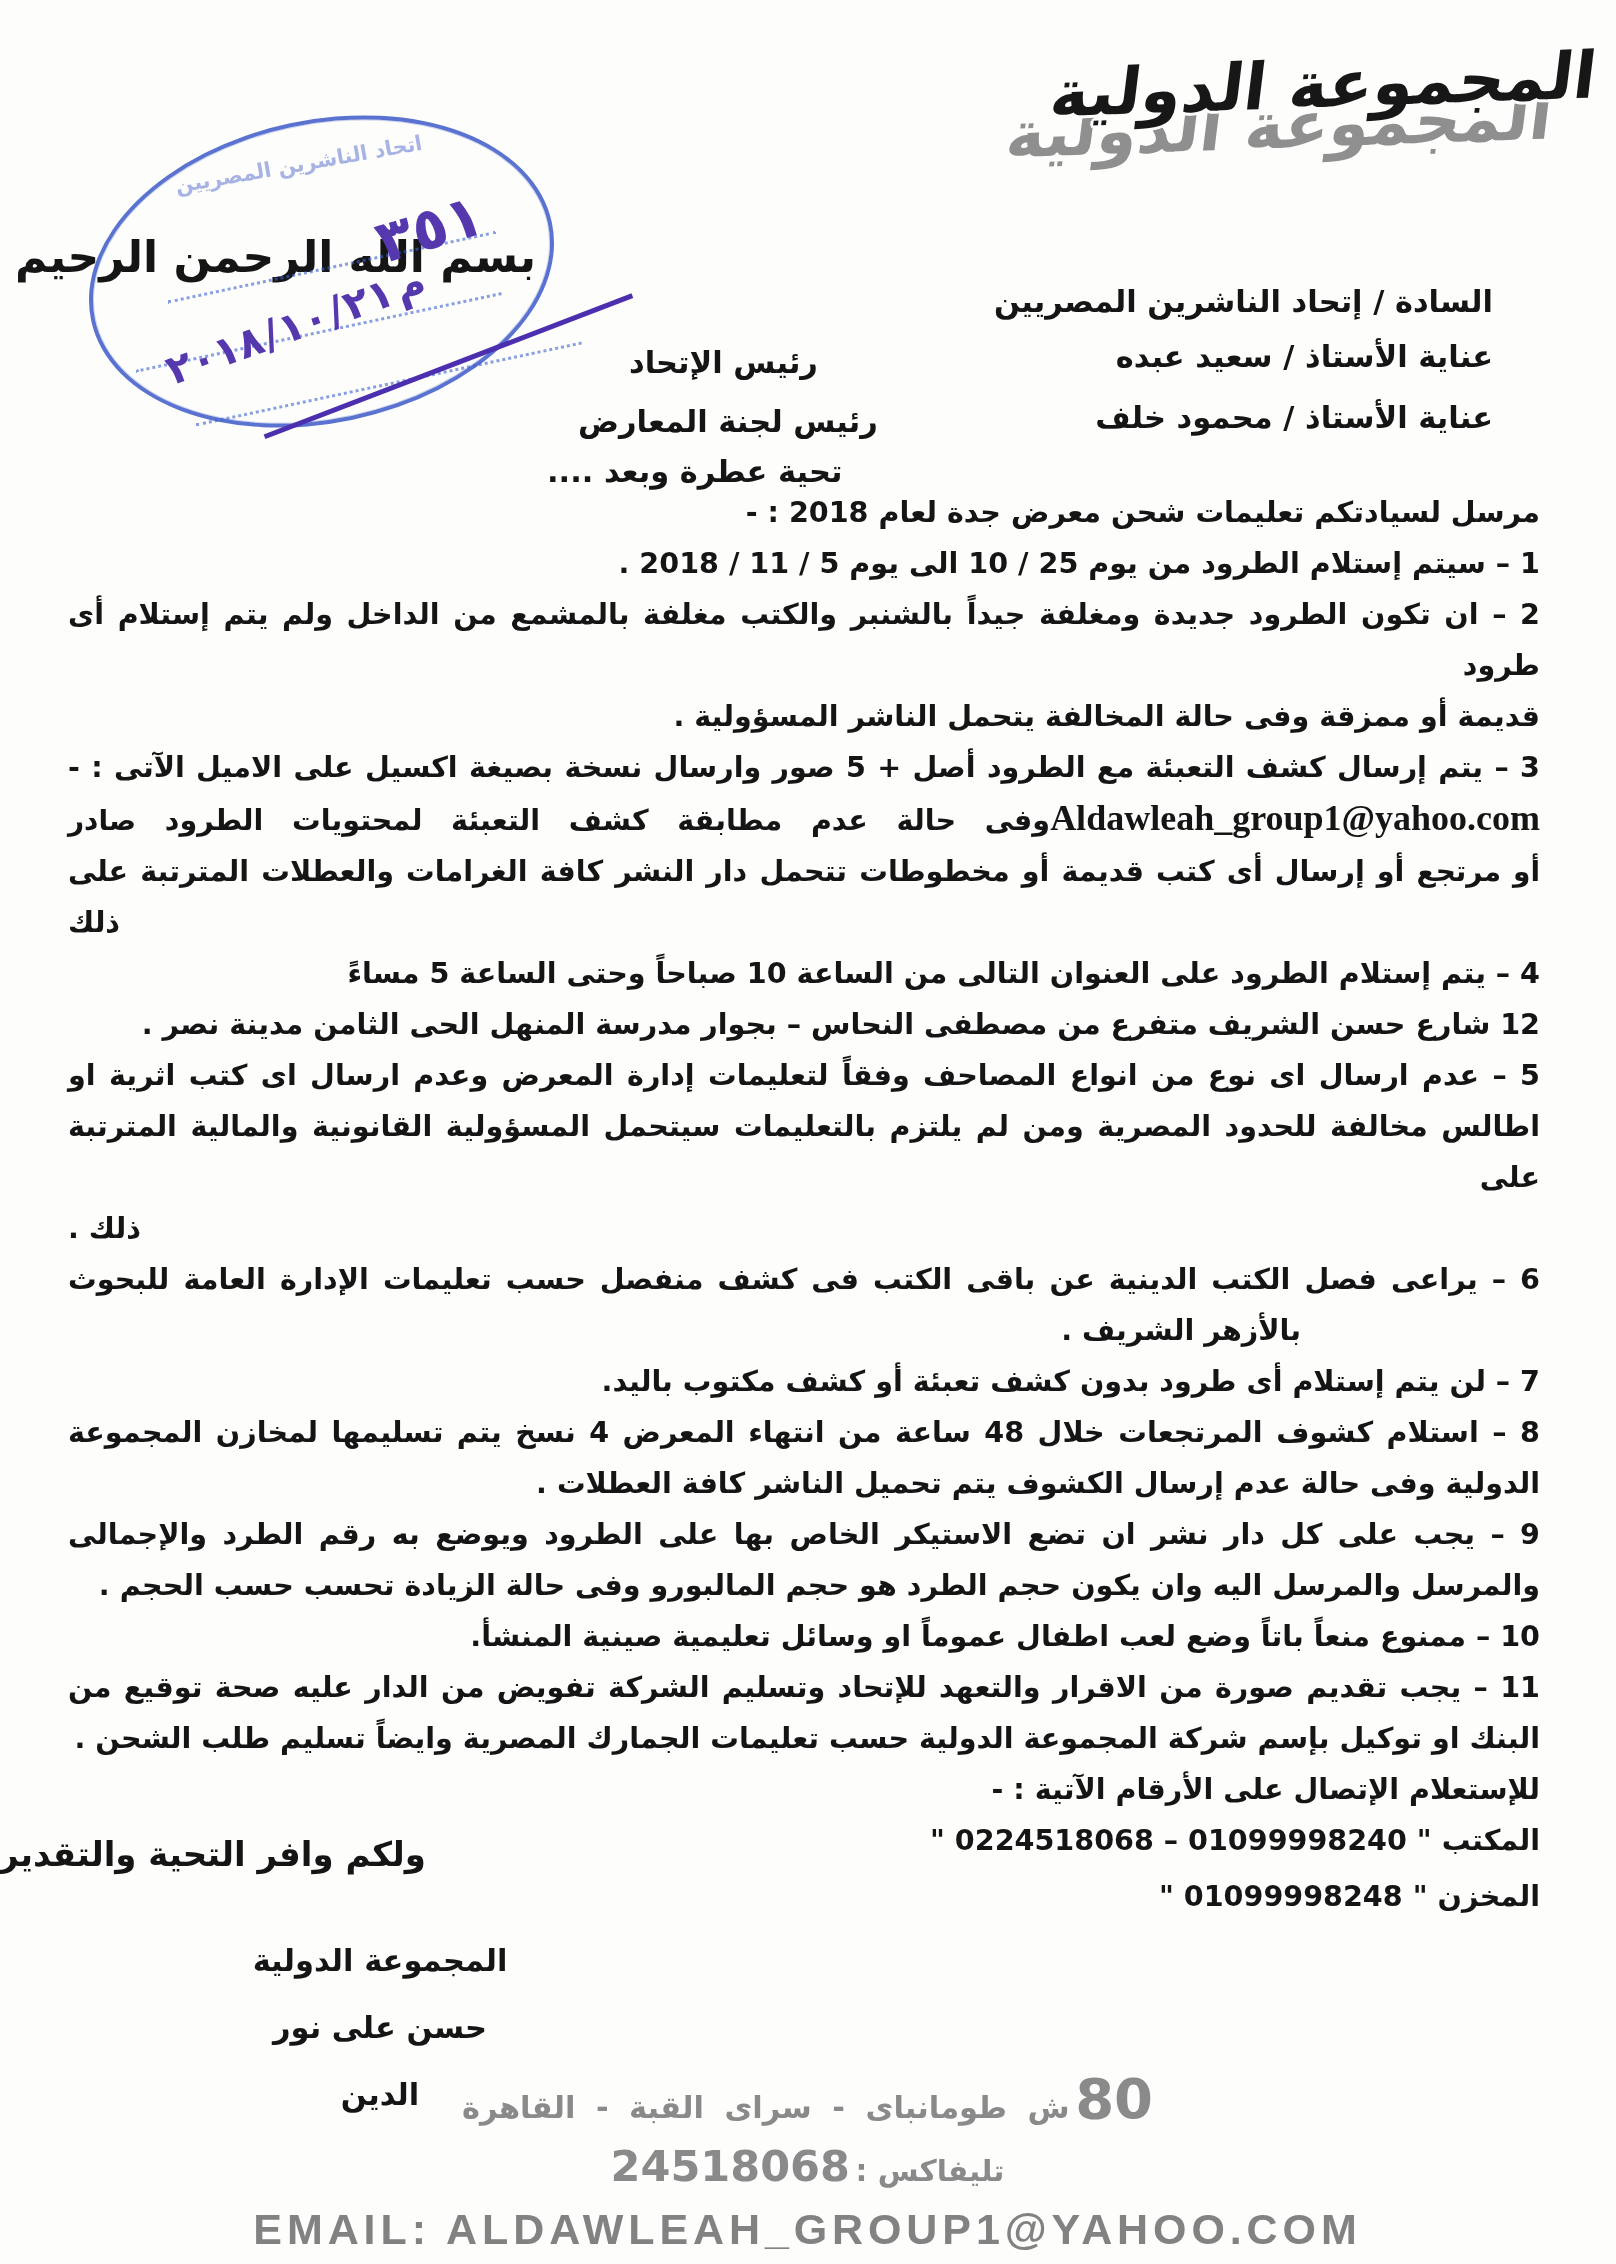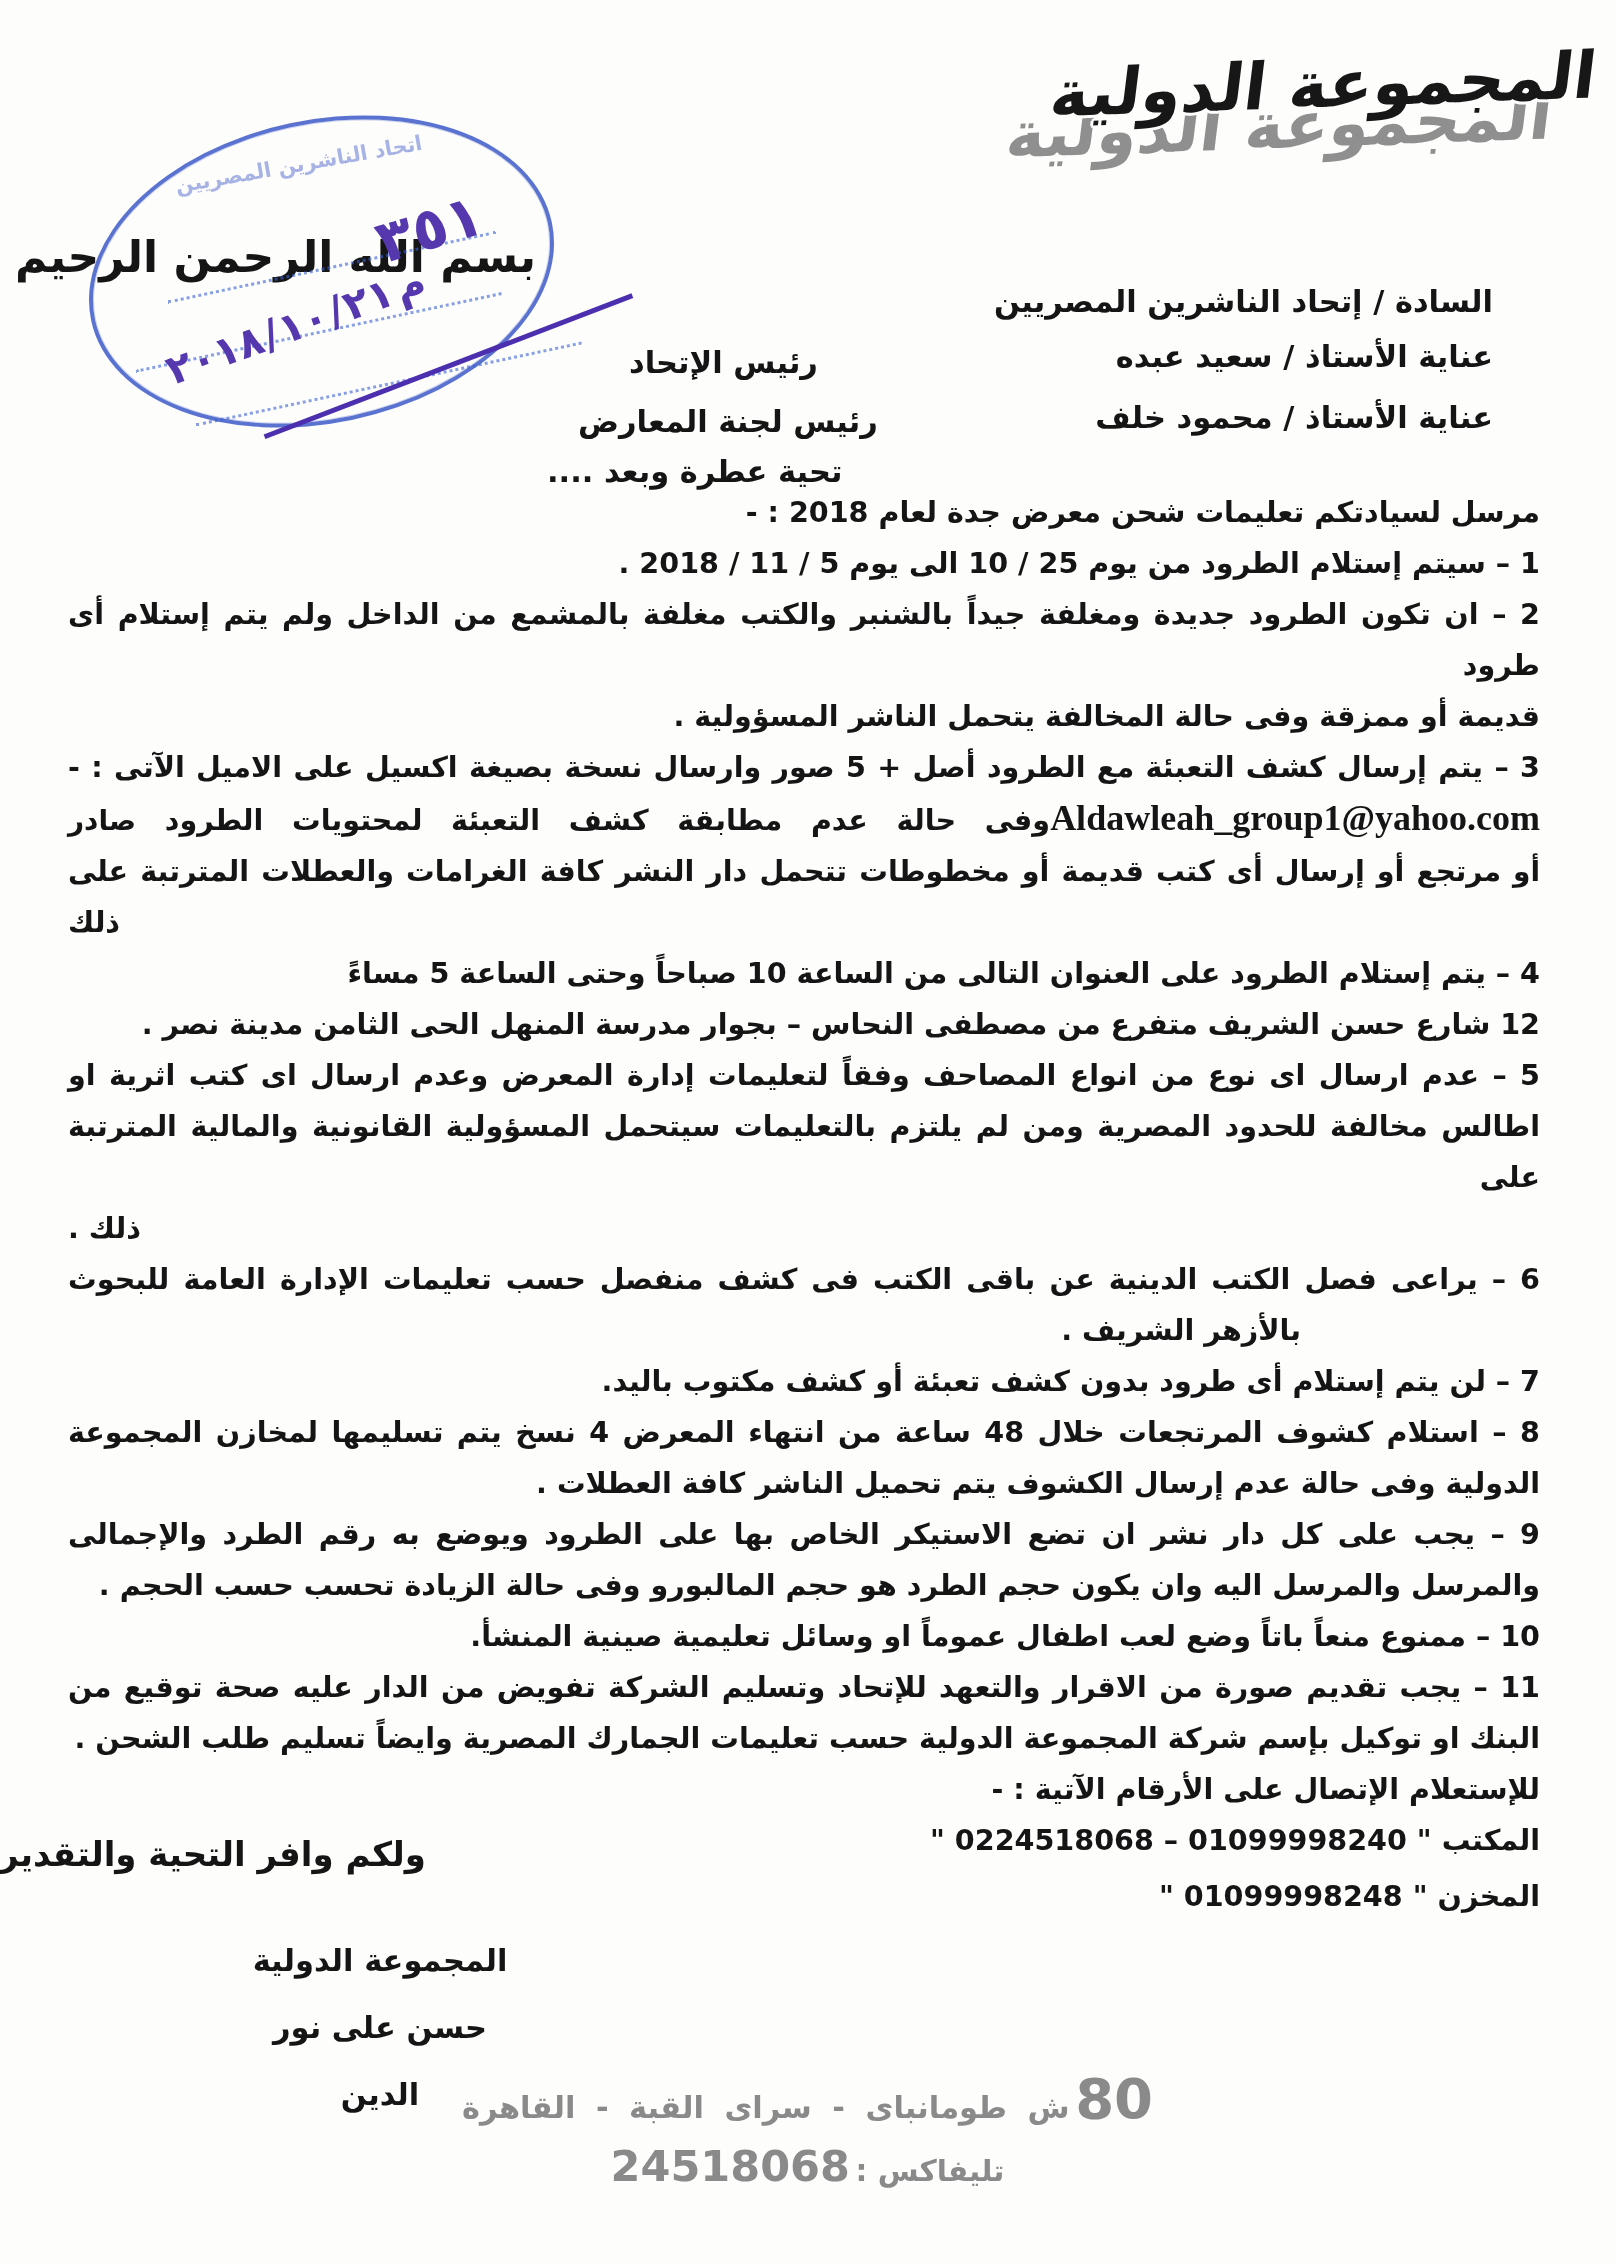--- a/index.html
+++ b/index.html
@@ -133,16 +133,17 @@
 
   <div class="salutation">ولكم وافر التحية والتقدير</div>
   <div class="signature">
     <div>المجموعة الدولية</div>
     <div>حسن على نور الدين</div>
   </div>
 
   <div class="footer">
     <div class="f1"><span class="n80">80</span> <span class="addr">ش طومانباى - سراى القبة - القاهرة</span></div>
     <div class="f2"><span class="lbl">تليفاكس :</span> <span class="fx">24518068</span></div>
+    <div class="f3">EMAIL: ALDAWLEAH_GROUP1@YAHOO.COM</div>
   </div>
 
 </div>
 
 
 </body></html>

